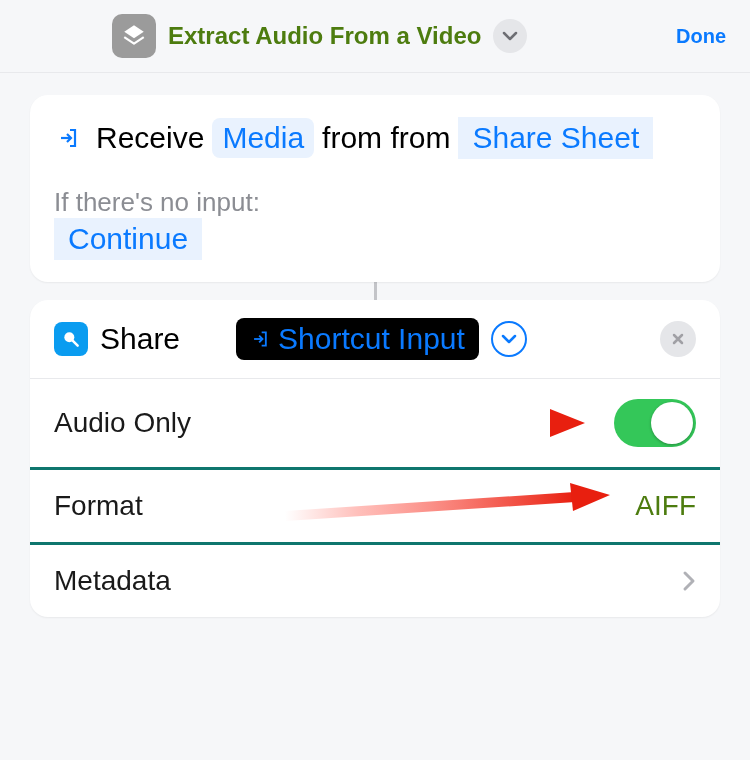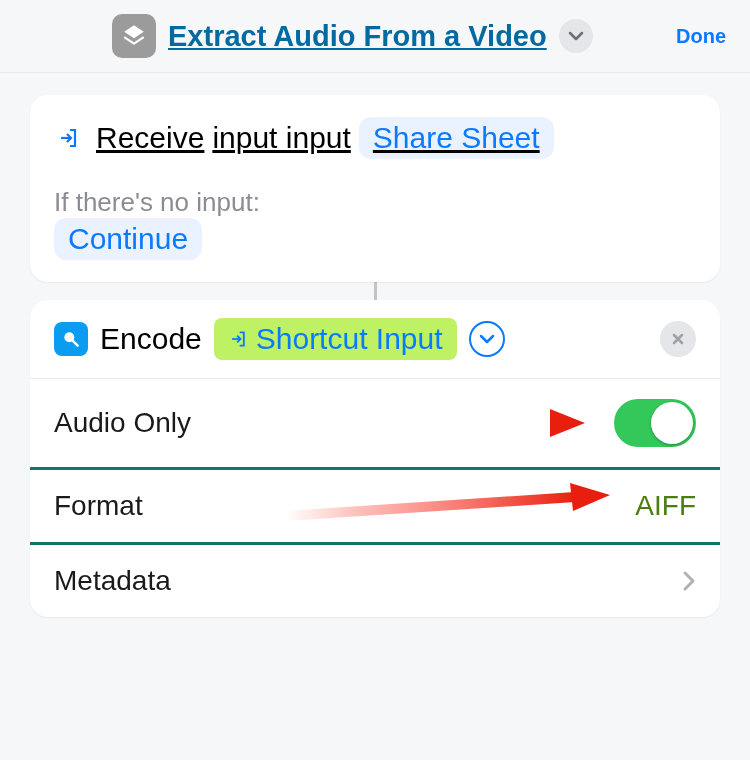--- a/index.html
+++ b/index.html
@@ -29,24 +29,23 @@
     .shortcut-app-icon {
       width: 44px;
       height: 44px;
       background: #9b9b9b;
       border-radius: 10px;
       display: flex;
       align-items: center;
       justify-content: center;
     }
     .header-title {
-      font-size: 29px;
+      font-size: 24px;
       font-weight: 600;
-      color: #0369a1;
-      text-decoration: underline;
+      color: #4d7c0f;
     }
     .chevron-pill {
       width: 34px;
       height: 34px;
       border-radius: 50%;
       background: #e5e6e9;
       display: flex;
       align-items: center;
       justify-content: center;
     }
@@ -69,41 +68,40 @@
     }
     .card-main { padding: 22px 24px 22px 24px; }
     .input-line {
       display: flex;
       flex-wrap: wrap;
       align-items: center;
       gap: 0 8px;
       font-size: 30px;
       font-weight: 400;
       color: #000;
-      text-decoration: underline;
     }
 
     .input-icon {
       display: inline-flex;
       align-items: center;
       justify-content: center;
       width: 28px;
       height: 28px;
       margin-right: 6px;
     }
     .token-blue {
       color: #0a7aff;
       background: #e9f2fe;
       border-radius: 8px;
       padding: 3px 10px;
     }
     .token-blue-plain {
       color: #0a7aff;
       background: #e9f2fe;
-      border-radius: 12px;
+      border-radius: 0;
       padding: 4px 14px;
       font-size: 30px;
     }
 
     .no-input-label {
       margin-top: 28px;
       color: #8b8d93;
       font-size: 26px;
     }
     .continue-token {
@@ -136,25 +134,26 @@
     }
     .encode-title {
       font-size: 30px;
       font-weight: 400;
       color: #000;
     }
     .shortcut-input-token {
       display: inline-flex;
       align-items: center;
       gap: 8px;
-      background: #bef264;
+      background: #000000;
       color: #0a7aff;
       border-radius: 8px;
       padding: 4px 14px;
       font-size: 30px;
+      margin-left: 44px;
     }
     .expand-circle {
       width: 36px;
       height: 36px;
       border: 2.5px solid #0a7aff;
       border-radius: 50%;
       display: flex;
       align-items: center;
       justify-content: center;
     }
@@ -235,40 +234,41 @@
   <div class="card-main">
     <div class="input-line">
       <span class="input-icon">
         <svg width="24" height="24" viewBox="0 0 24 24" fill="none">
           <path d="M14 4 H19 V20 H14" stroke="#0a7aff" stroke-width="2.2" fill="none"></path>
           <path d="M5 12 H15" stroke="#0a7aff" stroke-width="2.2"></path>
           <path d="M11 8 L15 12 L11 16" stroke="#0a7aff" stroke-width="2.2" fill="none"></path>
         </svg>
       </span>
       <span>Receive</span>
-      <span>input input</span>
+      <span class="token-blue">Media</span>
+      <span>from from</span>
       <span class="token-blue-plain">Share Sheet</span>
     </div>
 
     <div class="no-input-label">If there's no input:</div>
     <div class="continue-token token-blue-plain">Continue</div>
   </div>
 </div>
 
 <div class="connector"></div>
 
 <div class="card" style="margin-top:0;">
   <div class="encode-header">
     <div class="encode-app-icon">
       <svg width="20" height="20" viewBox="0 0 24 24">
         <circle cx="10" cy="10" r="6" fill="#ffffff"></circle>
         <path d="M14 14 L20 20" stroke="#ffffff" stroke-width="3" stroke-linecap="round"></path>
       </svg>
     </div>
-    <span class="encode-title">Encode</span>
+    <span class="encode-title">Share</span>
     <span class="shortcut-input-token">
       <svg width="20" height="20" viewBox="0 0 24 24" fill="none">
         <path d="M14 4 H19 V20 H14" stroke="#0a7aff" stroke-width="2.2" fill="none"></path>
         <path d="M5 12 H15" stroke="#0a7aff" stroke-width="2.2"></path>
         <path d="M11 8 L15 12 L11 16" stroke="#0a7aff" stroke-width="2.2" fill="none"></path>
       </svg>
       <span>Shortcut Input</span>
     </span>
     <div class="expand-circle">
       <svg width="16" height="10" viewBox="0 0 16 10">

